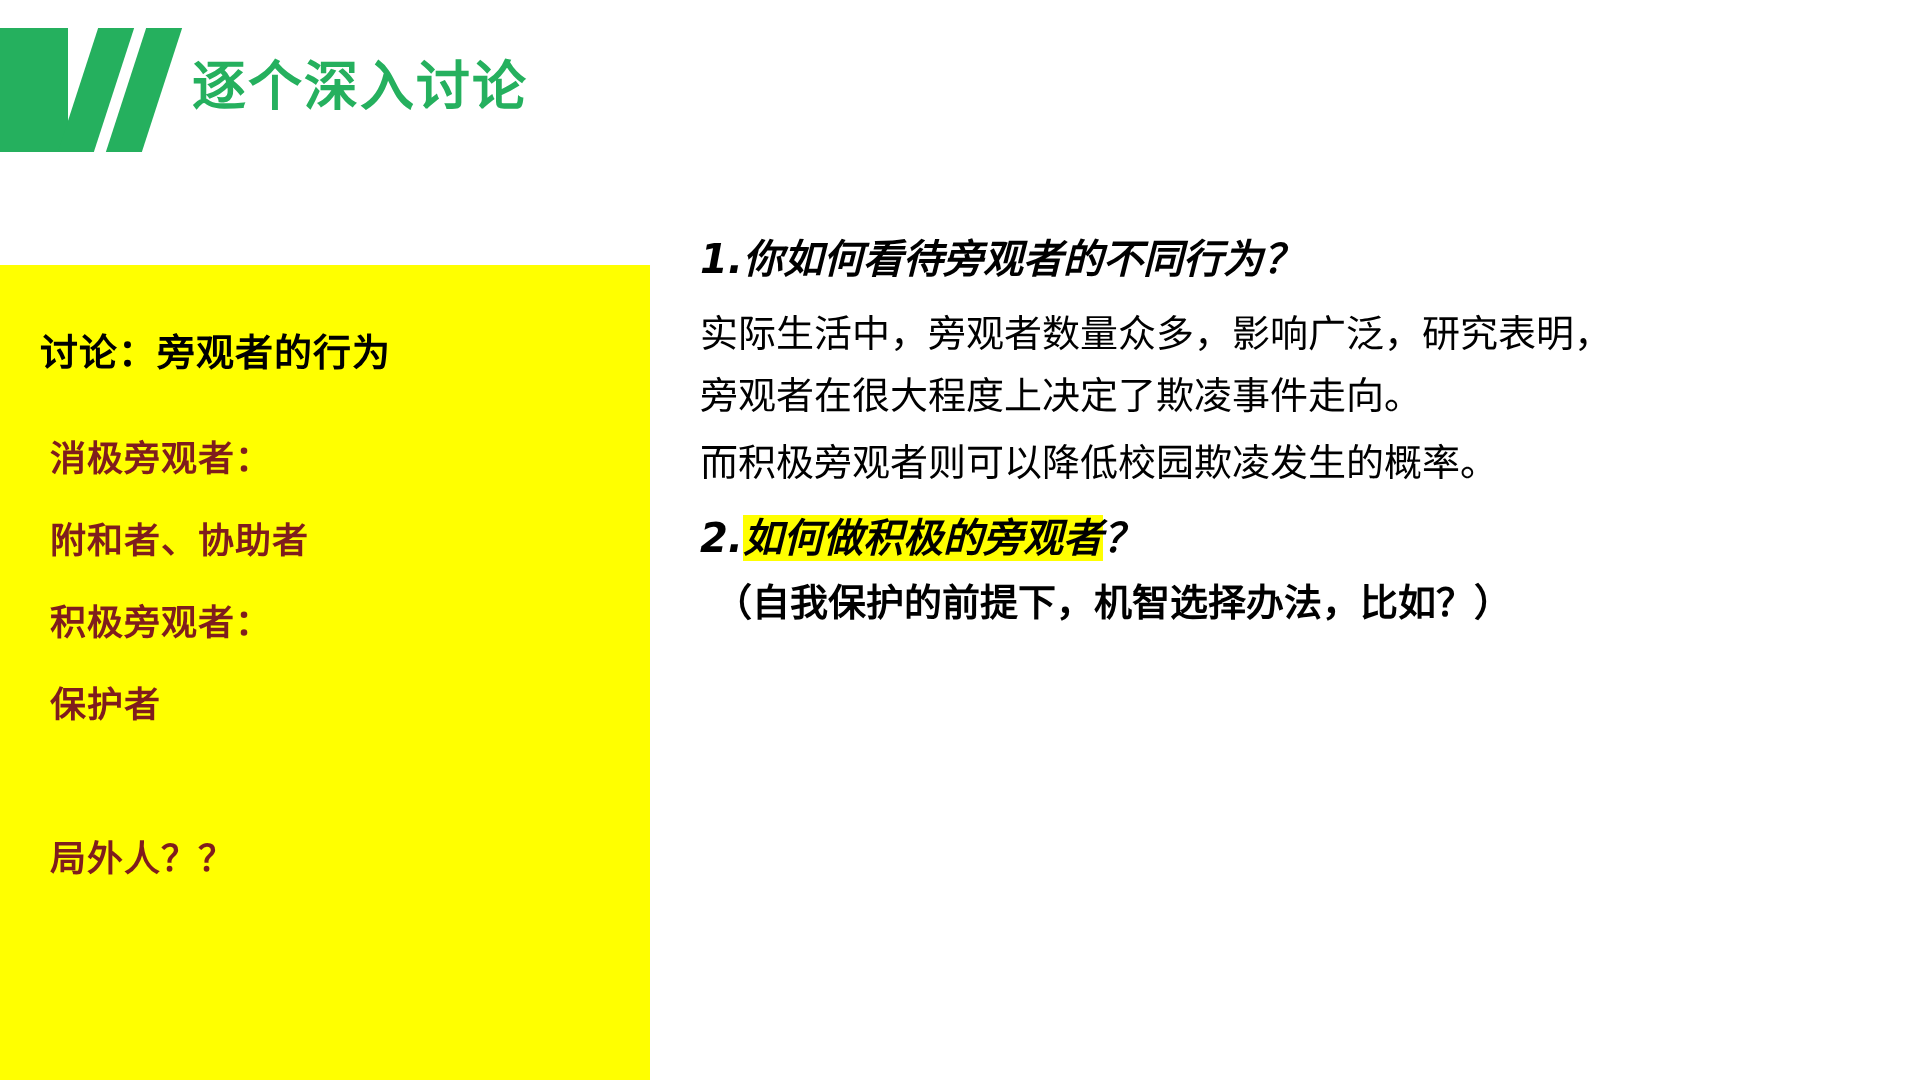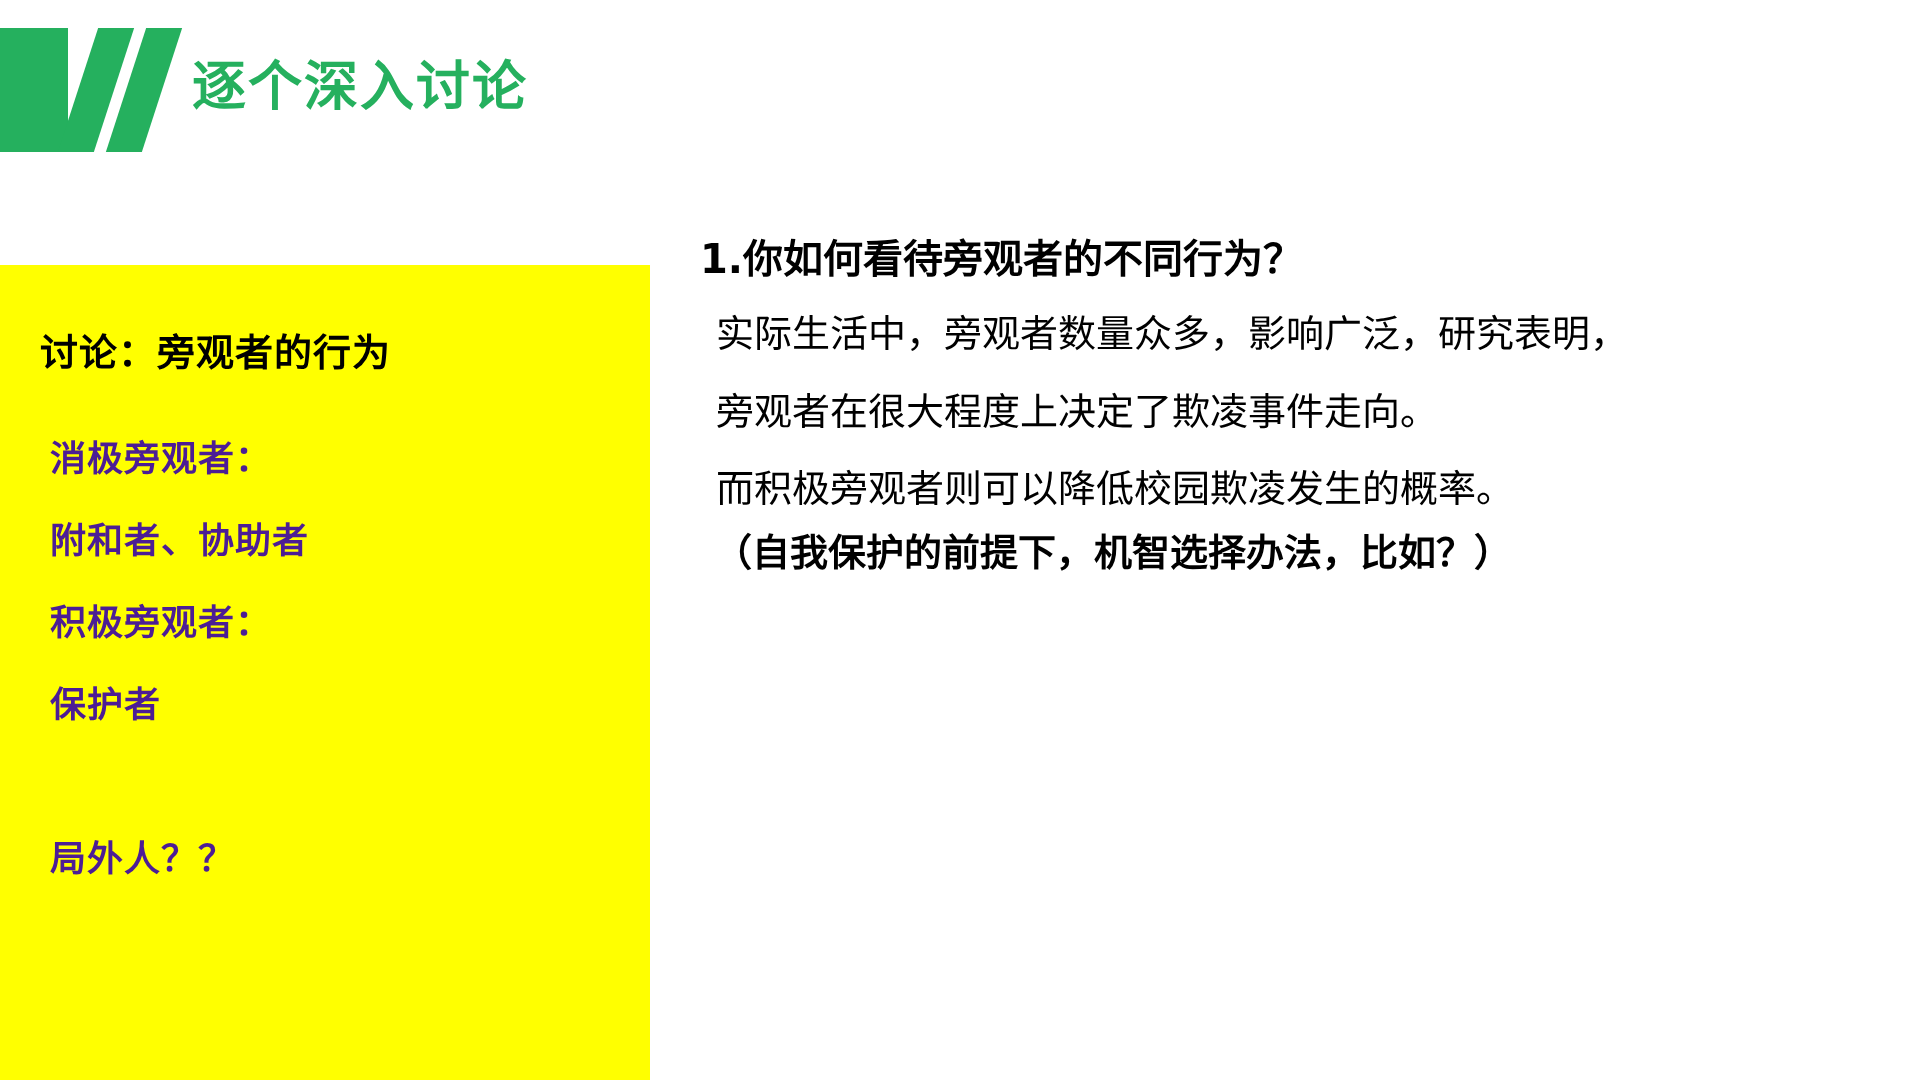--- a/index.html
+++ b/index.html
@@ -68,21 +68,21 @@
     font-size: 38px;
     font-weight: bold;
     color: #000000;
     line-height: 1.2;
     margin: 0 0 64px 0;
     letter-spacing: 1px;
   }
   .yp-line {
     font-size: 36px;
     font-weight: bold;
-    color: #4c1d95;
+    color: #7f1d1d;
     line-height: 1.0;
     margin: 0 0 46px 10px;
     letter-spacing: 1px;
   }
   .yp-line.spacer-after {
     margin-bottom: 118px;
   }
   .yp-line.last {
     margin-bottom: 0;
   }
@@ -94,29 +94,30 @@
     top: 232px;
     width: 1160px;
   }
   .q-heading {
     font-size: 40px;
     font-weight: bold;
     color: #000000;
     line-height: 1.35;
     margin: 0 0 18px 0;
     white-space: nowrap;
+    font-style: italic;
   }
   .q-heading .hl {
     background: #ffff00;
   }
   .para {
     font-size: 38px;
     color: #000000;
     line-height: 1.62;
-    margin: 16px;
+    margin: 0;
     white-space: nowrap;
   }
   .para.block-gap {
     margin-bottom: 6px;
   }
   .q-heading.second {
     margin-top: 16px;
     margin-bottom: 12px;
   }
   .sub-note {
@@ -149,14 +150,17 @@
   <p class="yp-line last">局外人？？</p>
 </div>
 
 <div class="right-col">
   <p class="q-heading">
     <span>1.</span><span>你如何看待旁观者的不同行为？</span>
   </p>
   <p class="para">实际生活中，旁观者数量众多，影响广泛，研究表明，</p>
   <p class="para block-gap">旁观者在很大程度上决定了欺凌事件走向。</p>
   <p class="para block-gap">而积极旁观者则可以降低校园欺凌发生的概率。</p>
+  <p class="q-heading second">
+    <span>2.</span><span class="hl">如何做积极的旁观者</span><span>？</span>
+  </p>
   <p class="sub-note">（自我保护的前提下，机智选择办法，比如？）</p>
 </div>
 
 </body></html>

